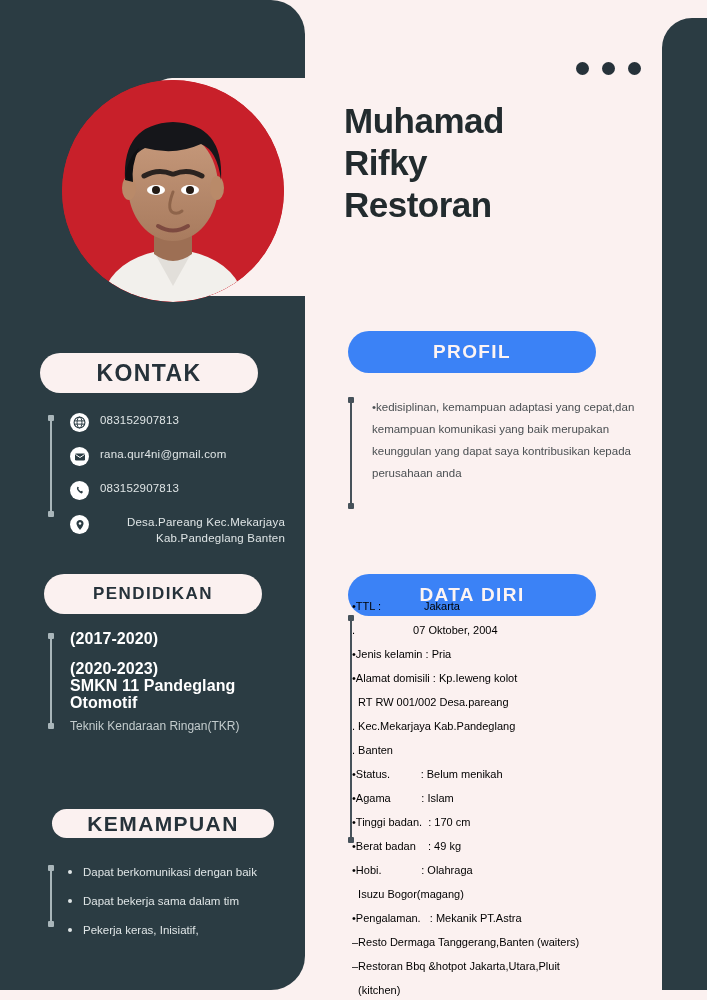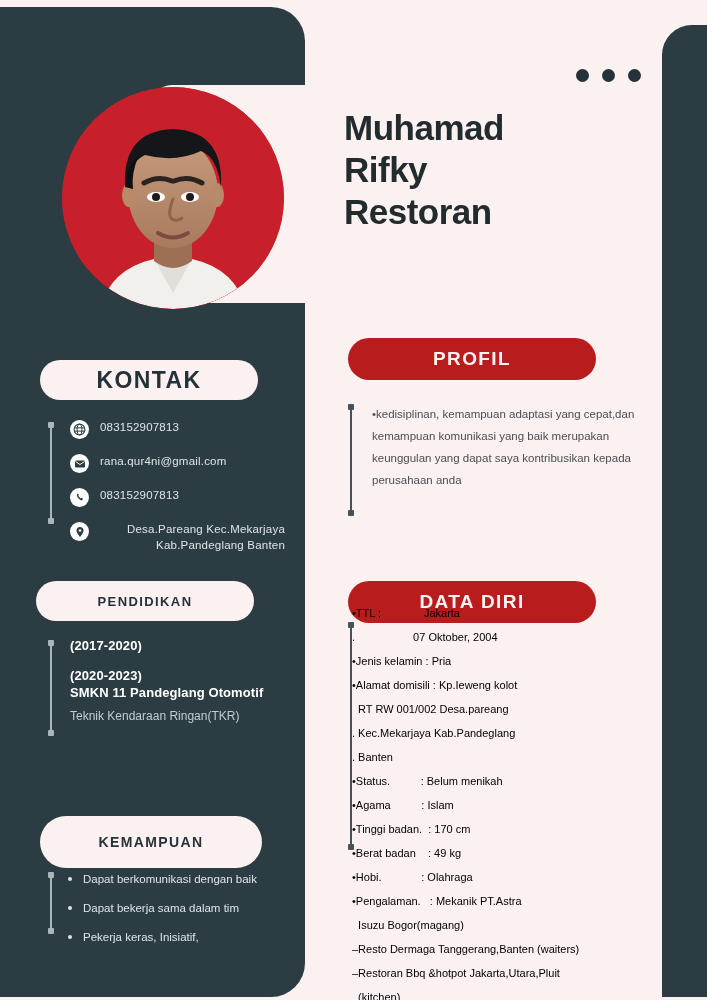--- a/index.html
+++ b/index.html
@@ -3,21 +3,21 @@
 <meta charset="utf-8">
 <style>
   html,body{margin:0;padding:0;}
   body{
     width:707px;height:1000px;
     background:#fbf1f0;
     font-family:"Liberation Sans", sans-serif;
     overflow:hidden;
     position:relative;
   }
-  .page{position:absolute;inset:0;overflow:hidden;margin-top:7px;}
+  .page{position:absolute;inset:0;overflow:hidden;}
 
   
   .dark-left{
     position:absolute;left:0;top:0;width:305px;height:990px;
     background:#2b3c43;
     border-top-right-radius:34px;
     border-bottom-right-radius:34px;
     z-index:1;
   }
   
@@ -62,21 +62,21 @@
   .name span{display:block;}
 
   
   .pill{
     position:absolute;z-index:5;
     display:flex;align-items:center;justify-content:center;
     border-radius:999px;
     font-weight:800;letter-spacing:1.4px;
   }
   .pill-light{background:#fbf1f0;color:#26323a;}
-  .pill-dark{background:#b91c1c;color:#fdf4f3;}
+  .pill-dark{background:#3b82f6;color:#fdf4f3;}
 
   
   .vline{position:absolute;z-index:5;width:2px;background:#a9b6ba;}
   .vline.dark{background:#46525a;}
   .vline:before,.vline:after{
     content:"";position:absolute;left:-2px;width:6px;height:6px;
     border-radius:1px;background:inherit;
   }
   .vline:before{top:-3px;}
   .vline:after{bottom:-3px;}
@@ -91,21 +91,21 @@
   }
   .cicon svg{display:block;}
   .ctext{
     font-size:11.5px;line-height:16px;color:#dfe5e6;
     letter-spacing:.2px;
   }
 
   .edu-list{position:absolute;left:70px;top:630px;z-index:5;width:220px;}
   .edu-item{margin-bottom:13px;}
   .edu-strong{
-    font-size:13px;line-height:17px;font-weight:800;color:#ffffff;
+    font-size:16px;line-height:17px;font-weight:800;color:#ffffff;
     letter-spacing:.1px;
   }
   .edu-sub{
     font-size:12px;line-height:19px;color:#c3cccd;margin-top:6px;
   }
 
   .skill-list{position:absolute;left:68px;top:863px;z-index:5;width:235px;}
   .skill-row{display:flex;align-items:flex-start;margin-bottom:11px;}
   .sbullet{
     width:4px;height:4px;border-radius:50%;background:#dfe5e6;
@@ -224,34 +224,34 @@
       <span class="cicon">
         <svg width="12" height="12" viewBox="0 0 24 24">
             <path d="M12 2c-4 0-7 3-7 7 0 5 7 13 7 13s7-8 7-13c0-4-3-7-7-7z" fill="#2b3c43"></path>
             <circle cx="12" cy="9" r="2.6" fill="#ffffff"></circle>
           </svg>
       </span>
       <span class="ctext">Desa.Pareang Kec.Mekarjaya Kab.Pandeglang Banten</span>
     </div>
   </div>
 
-  <div class="pill pill-light" style="left:36px;top:574px;width:218px;height:40px;font-size:13px;">PENDIDIKAN</div>
+  <div class="pill pill-light" style="left:44px;top:574px;width:218px;height:40px;font-size:17px;">PENDIDIKAN</div>
   <div class="vline" style="left:50px;top:636px;height:90px;"></div>
   <div class="edu-list">
     <div class="edu-item">
       <div class="edu-strong">(2017-2020)</div>
     </div>
     <div class="edu-item">
       <div class="edu-strong">(2020-2023)</div>
       <div class="edu-strong">SMKN 11 Pandeglang Otomotif</div>
       <div class="edu-sub">Teknik Kendaraan Ringan(TKR)</div>
     </div>
   </div>
 
-  <div class="pill pill-light" style="left:40px;top:809px;width:222px;height:52px;font-size:14px;">KEMAMPUAN</div>
+  <div class="pill pill-light" style="left:52px;top:809px;width:222px;height:29px;font-size:21px;">KEMAMPUAN</div>
   <div class="vline" style="left:50px;top:868px;height:56px;"></div>
   <div class="skill-list">
     <div class="skill-row">
       <span class="sbullet"></span>
       <span class="stext">Dapat berkomunikasi dengan baik</span>
     </div>
     <div class="skill-row">
       <span class="sbullet"></span>
       <span class="stext">Dapat bekerja sama dalam tim</span>
     </div>
@@ -273,20 +273,20 @@
       <div class="data-row">•Jenis kelamin : Pria</div>
       <div class="data-row">•Alamat domisili : Kp.Ieweng kolot</div>
       <div class="data-row">  RT RW 001/002 Desa.pareang</div>
       <div class="data-row">. Kec.Mekarjaya Kab.Pandeglang</div>
       <div class="data-row">. Banten</div>
       <div class="data-row">•Status.          : Belum menikah</div>
       <div class="data-row">•Agama          : Islam</div>
       <div class="data-row">•Tinggi badan.  : 170 cm</div>
       <div class="data-row">•Berat badan    : 49 kg</div>
       <div class="data-row">•Hobi.             : Olahraga</div>
+      <div class="data-row">  Isuzu Bogor(magang)</div>
       <div class="data-row">•Pengalaman.   : Mekanik PT.Astra</div>
-      <div class="data-row">  Isuzu Bogor(magang)</div>
       <div class="data-row wide">–Resto Dermaga Tanggerang,Banten (waiters)</div>
       <div class="data-row wide">–Restoran Bbq &amp;hotpot Jakarta,Utara,Pluit</div>
       <div class="data-row">  (kitchen)</div>
     </div>
 
 </div>
 
 </body></html>

